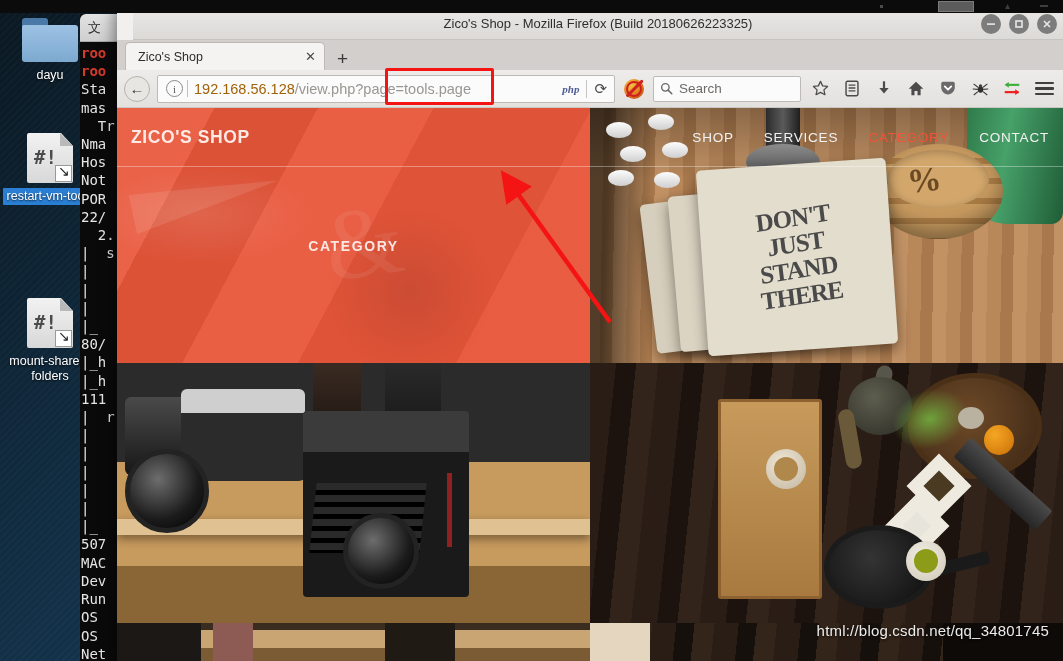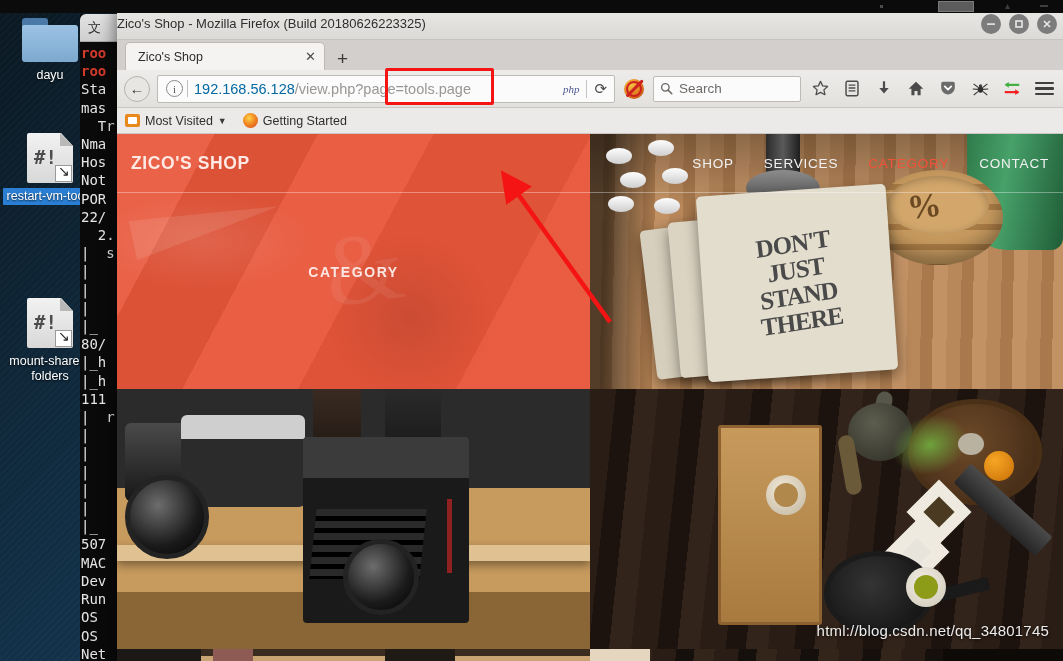--- a/index.html
+++ b/index.html
@@ -101,21 +101,21 @@
   #firefox {
     position: absolute; left: 117px; top: 8px; width: 946px; height: 653px;
     background: #f1f0ef; z-index: 20;
     box-shadow: -3px 0 14px rgba(0,0,0,.45);
     display: flex; flex-direction: column;
   }
   .ff-titlebar {
     height: 32px; position: relative;
     background: linear-gradient(180deg,#e9e8e6 0%,#dcdad7 100%);
     border-bottom: 1px solid #c6c3c0;
-    display:flex; align-items:center; justify-content:flex-start;
+    display:flex; align-items:center; justify-content:center;margin-left:16px;
   }
   .ff-title { font-size: 13px; color: #2e2e2e; }
   .ff-wbtns { position:absolute; right: 6px; top: 6px; display:flex; gap: 8px; }
   .wbtn {
     width: 20px; height: 20px; border-radius: 50%;
     background: #7c7c7c; color:#e8e8e8; font-size: 12px;
     display:flex; align-items:center; justify-content:center; line-height:1;
   }
   .wbtn svg { display:block; }
 
@@ -148,23 +148,23 @@
     flex: 1; height: 28px; background:#fbfbfb; border:1px solid #bdbab7; border-radius:2px;
     display:flex; align-items:center; padding: 0 4px; position: relative; min-width: 0;
   }
   .info-i {
     width:17px;height:17px;border-radius:50%;border:1.4px solid #8a8a8a;
     color:#5a5a5a;font-size:11px;display:flex;align-items:center;justify-content:center;
     font-family:"Liberation Serif",serif; flex:none; margin:0 4px;
   }
   .url-sep { width:1px; height:17px; background:#c2bfbc; margin-right:6px; flex:none;}
   .url-text { font-size: 14.5px; color:#999693; white-space: nowrap; }
-  .url-text .host { color: #0369a1; }
+  .url-text .host { color: #a16207; }
   .url-badges { display:flex; align-items:center; gap:7px; margin-left:auto; padding-right:3px; flex:none;}
-  .php-badge { font-size:11px; font-style:italic; font-weight:normal; color:#4e5b93; font-family:"Liberation Serif",serif;}
+  .php-badge { font-size:11px; font-style:italic; font-weight:bold; color:#4e5b93; font-family:"Liberation Serif",serif;}
   .vsep { width:1px; height:18px; background:#c6c3c0; }
   .reload { font-size:15px; color:#4a4a4a; }
 
   .noscript-ico {
     width:20px;height:20px;border-radius:50%;
     background: radial-gradient(circle at 35% 30%, #f5c542 0%, #e07b1e 55%, #b03a12 100%);
     position:relative; flex:none;
   }
   .noscript-ico::after{
     content:""; position:absolute; left:-1px; top:8px; width:23px; height:2.5px;
@@ -596,31 +596,20 @@
       </div>
       <div class="tb-icon">
         <span class="hamburger">
             <i></i>
             <i></i>
             <i></i>
           </span>
       </div>
     </div>
 
-    <div class="ff-bookmarks">
-      <div class="bm">
-        <span class="bm-folder"></span>
-        <span>Most Visited</span>
-        <span class="chev">▼</span>
-      </div>
-      <div class="bm">
-        <span class="bm-fox"></span>
-        <span>Getting Started</span>
-      </div>
-    </div>
 
     <div class="ff-content">
 
       <div class="grid">
 
         <div class="cell tile-orange">
           <div class="bgphoto"></div>
           <div class="pennant"></div>
           <div class="amp">&amp;</div>
           <div class="inner">

